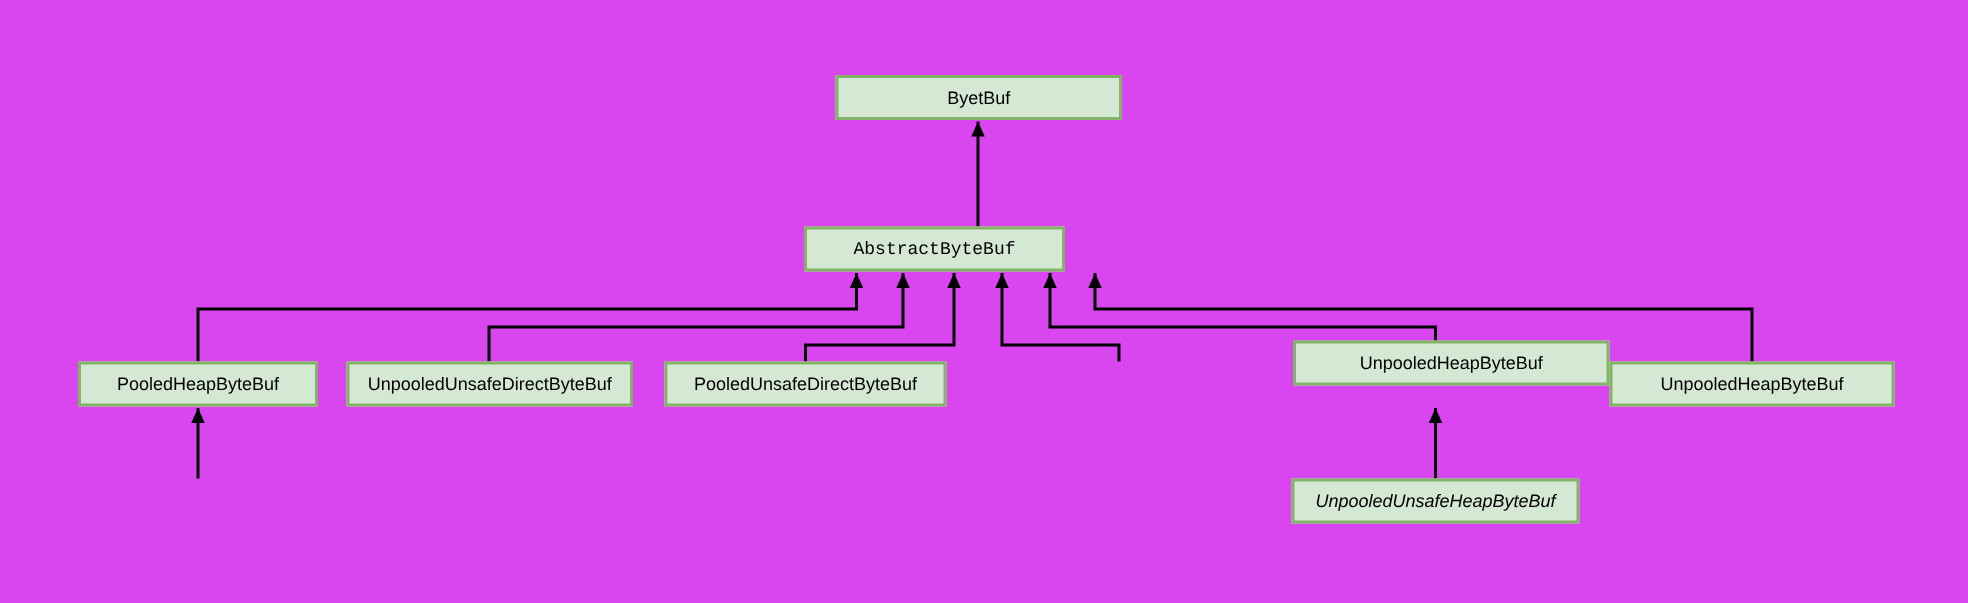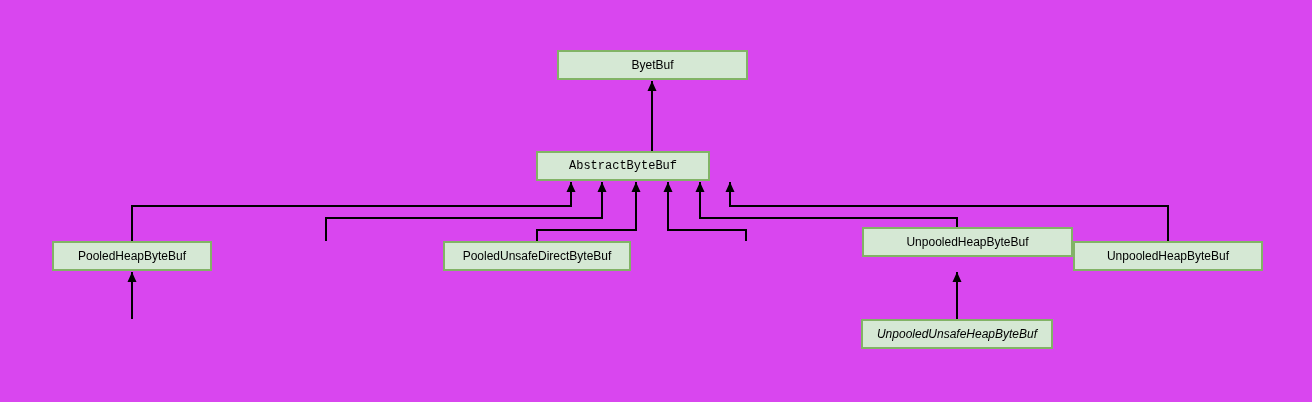--- a/index.html
+++ b/index.html
@@ -68,20 +68,21 @@
     <path class="edge" d="M132,319 L132,272" marker-end="url(#arrow)"></path>
     <path class="edge" d="M957,319 L957,272" marker-end="url(#arrow)"></path>
   </svg>
 
   <div class="node n-byetbuf">ByetBuf</div>
 
   <div class="node n-abstractbytebuf">AbstractByteBuf</div>
 
   <div class="node n-pooledheap">PooledHeapByteBuf</div>
 
+  <div class="node n-unpooledunsafedirect">UnpooledUnsafeDirectByteBuf</div>
 
   <div class="node n-pooledunsafedirect">PooledUnsafeDirectByteBuf</div>
 
 
   <div class="node n-unpooledheap">UnpooledHeapByteBuf</div>
 
   <div class="node n-pooleddirect">UnpooledHeapByteBuf</div>
 
 
   <div class="node n-unpooledunsafeheap">UnpooledUnsafeHeapByteBuf</div>

